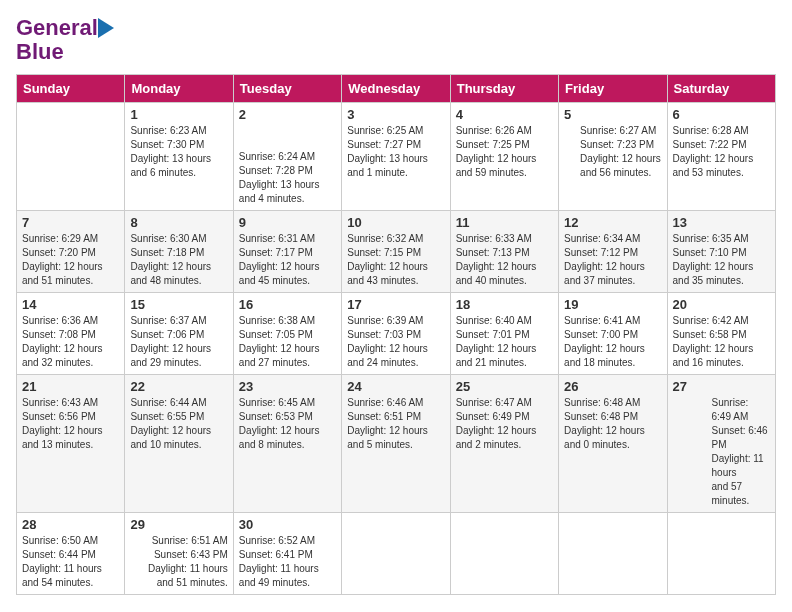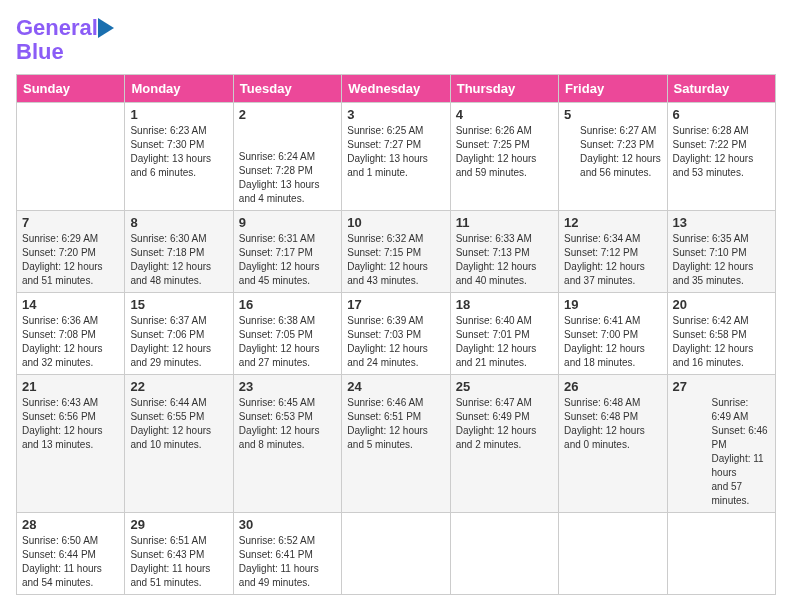--- a/index.html
+++ b/index.html
@@ -17,21 +17,21 @@
       margin-bottom: 10px;
     }
     .logo {
       display: flex;
       flex-direction: column;
       align-items: flex-start;
     }
     .logo-text {
       font-size: 22px;
       font-weight: bold;
-      color: #8b5cf6;
+      color: #701a75;
       line-height: 1.1;
     }
     .logo-arrow {
       width: 0; height: 0;
       border-top: 10px solid transparent;
       border-bottom: 10px solid transparent;
       border-left: 16px solid #1a6faf;
       display: inline-block;
       vertical-align: middle;
     }
@@ -50,21 +50,21 @@
     .location {
       font-size: 14px;
       color: #555;
     }
     table {
       width: 100%;
       border-collapse: collapse;
       font-size: 11px;
     }
     thead th {
-      background-color: #ec4899;
+      background-color: #be185d;
       color: #fff;
       text-align: left;
       padding: 6px 6px;
       font-size: 13px;
       font-weight: bold;
       border: 1px solid #ccc;
     }
     tbody td {
       border: 1px solid #ccc;
       vertical-align: top;
@@ -325,21 +325,21 @@
       <tr>
         <td>
           <span class="day-num">28</span>
           <div class="day-info" style="white-space: pre-line;">Sunrise: 6:50 AM
 Sunset: 6:44 PM
 Daylight: 11 hours
 and 54 minutes.</div>
         </td>
         <td>
           <span class="day-num">29</span>
-          <div class="day-info" style="white-space: pre-line;">Sunrise: 6:51 AM
+          <div class="day-info" style="white-space: pre-line; text-align: right;">Sunrise: 6:51 AM
 Sunset: 6:43 PM
 Daylight: 11 hours
 and 51 minutes.</div>
         </td>
         <td>
           <span class="day-num">30</span>
           <div class="day-info" style="white-space: pre-line;">Sunrise: 6:52 AM
 Sunset: 6:41 PM
 Daylight: 11 hours
 and 49 minutes.</div>

